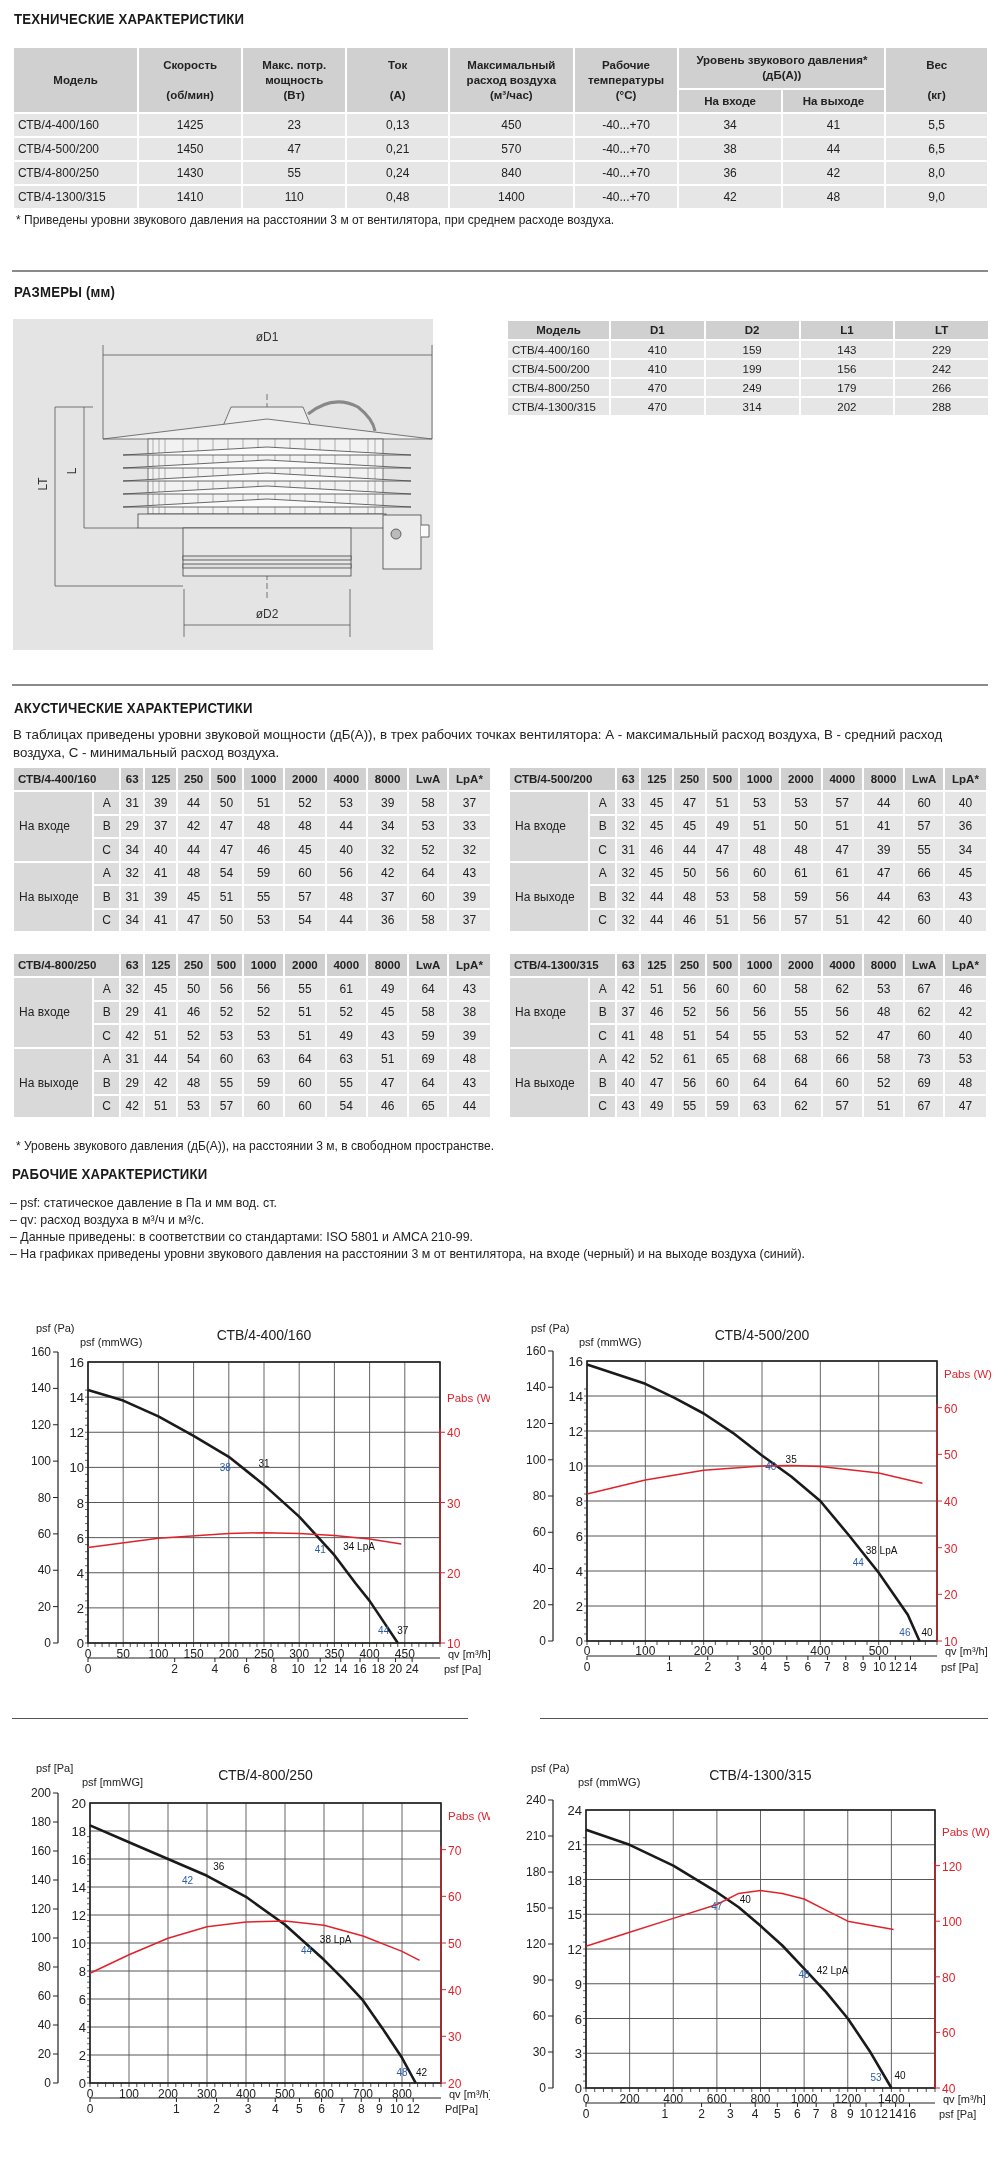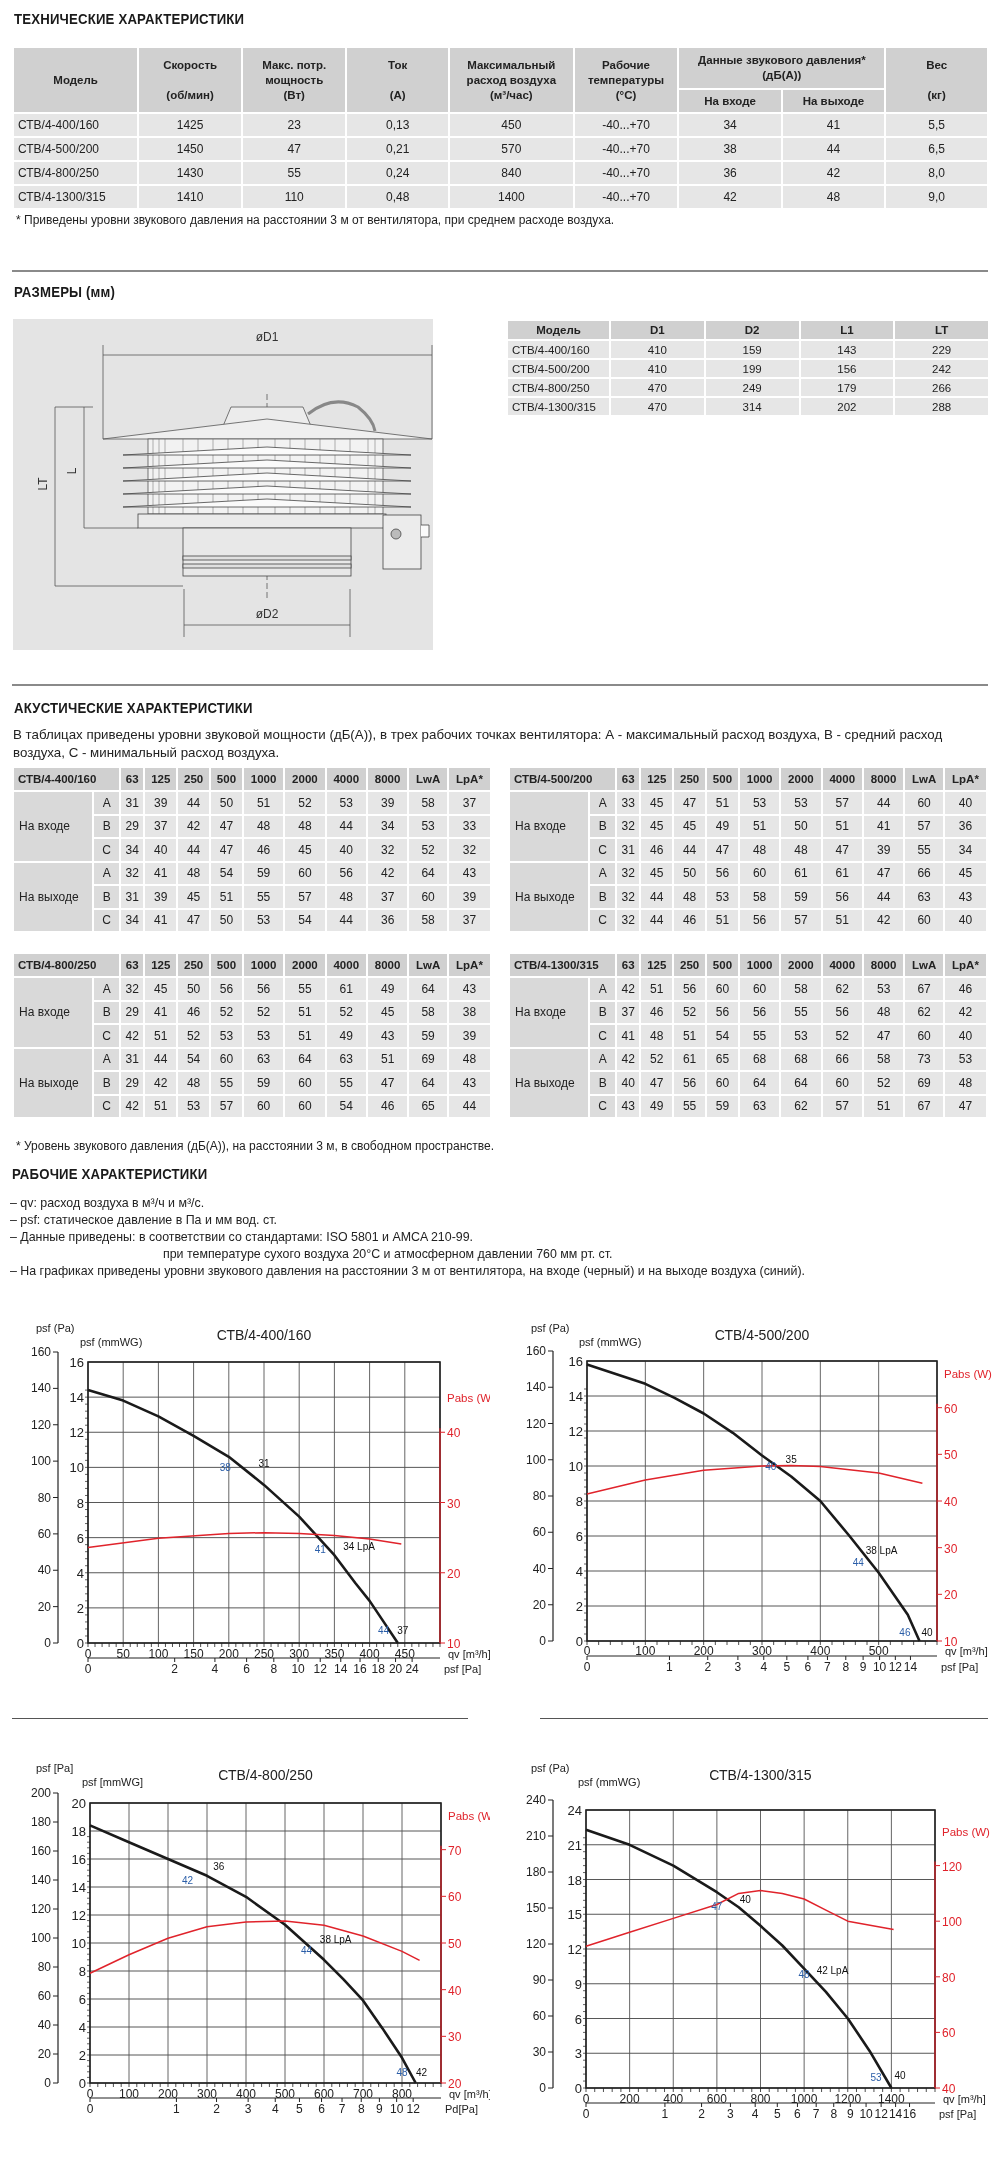--- a/index.html
+++ b/index.html
@@ -34,21 +34,21 @@
 
 <table class="abs grid tech" style="left:12px; top:46px; width:977px;">
   <tbody>
       <tr>
     <th rowspan="2" style="width:126px; height:64px;">Модель</th>
     <th rowspan="2" style="width:104px;"><span>Скорость</span><br><br><span>(об/мин)</span></th>
     <th rowspan="2" style="width:104px;"><span>Макс. потр. мощность</span><br><span>(Вт)</span></th>
     <th rowspan="2" style="width:104px;"><span>Ток</span><br><br><span>(А)</span></th>
     <th rowspan="2" style="width:124px;"><span>Максимальный расход воздуха</span><br><span>(м³/час)</span></th>
     <th rowspan="2" style="width:104px;"><span>Рабочие температуры</span><br><span>(°С)</span></th>
-    <th colspan="2" style="height:40px;"><span>Данные звукового давления*</span><br><span>(дБ(А))</span></th>
+    <th colspan="2" style="height:40px;"><span>Уровень звукового давления*</span><br><span>(дБ(А))</span></th>
     <th rowspan="2" style="width:104px;"><span>Вес</span><br><br><span>(кг)</span></th>
   </tr>
   <tr>
     <th style="width:104px; height:22px;">На входе</th>
     <th style="width:104px;">На выходе</th>
   </tr>
   <tr>
     <td class="model">СТВ/4-400/160</td>
     <td>1425</td>
     <td>23</td>
@@ -600,24 +600,23 @@
           <td>47</td>
         </tr>
       </tbody>
     </table>
   </div>
 
 <div class="abs footnote" style="left:16px; top:1139px;text-align:center;">* Уровень звукового давления (дБ(А)), на расстоянии 3 м, в свободном пространстве.</div>
 
 <div class="abs sec-title" style="left:12px; top:1165px;">РАБОЧИЕ ХАРАКТЕРИСТИКИ</div>
 <div class="abs bullets" style="left:10px; top:1195px;">
+  <div>– psf: статическое давление в Па и мм вод. ст.</div>
   <div>– qv: расход воздуха в м³/ч и м³/с.</div>
-  <div>– psf: статическое давление в Па и мм вод. ст.</div>
   <div>– Данные приведены: в соответствии со стандартами:  ISO 5801 и AMCA 210-99.</div>
-  <div style="padding-left:153px;">при температуре сухого воздуха 20°C и атмосферном давлении 760 мм рт. ст.</div>
   <div>– На графиках приведены уровни звукового давления на расстоянии 3 м от вентилятора, на входе (черный) и на выходе воздуха (синий).</div>
 </div>
 
 <div id="charts">
     <div class="abs" style="left: 0px; top: 1300px;"><svg width="490" height="420" viewBox="0 0 490 420">
         <g stroke="#333" stroke-width="0.9">
           <line x1="88" y1="343" x2="440" y2="343" stroke="#444"></line>
           <line x1="88" y1="307.875" x2="440" y2="307.875" stroke="#444"></line>
           <line x1="88" y1="272.75" x2="440" y2="272.75" stroke="#444"></line>
           <line x1="88" y1="237.625" x2="440" y2="237.625" stroke="#444"></line>

